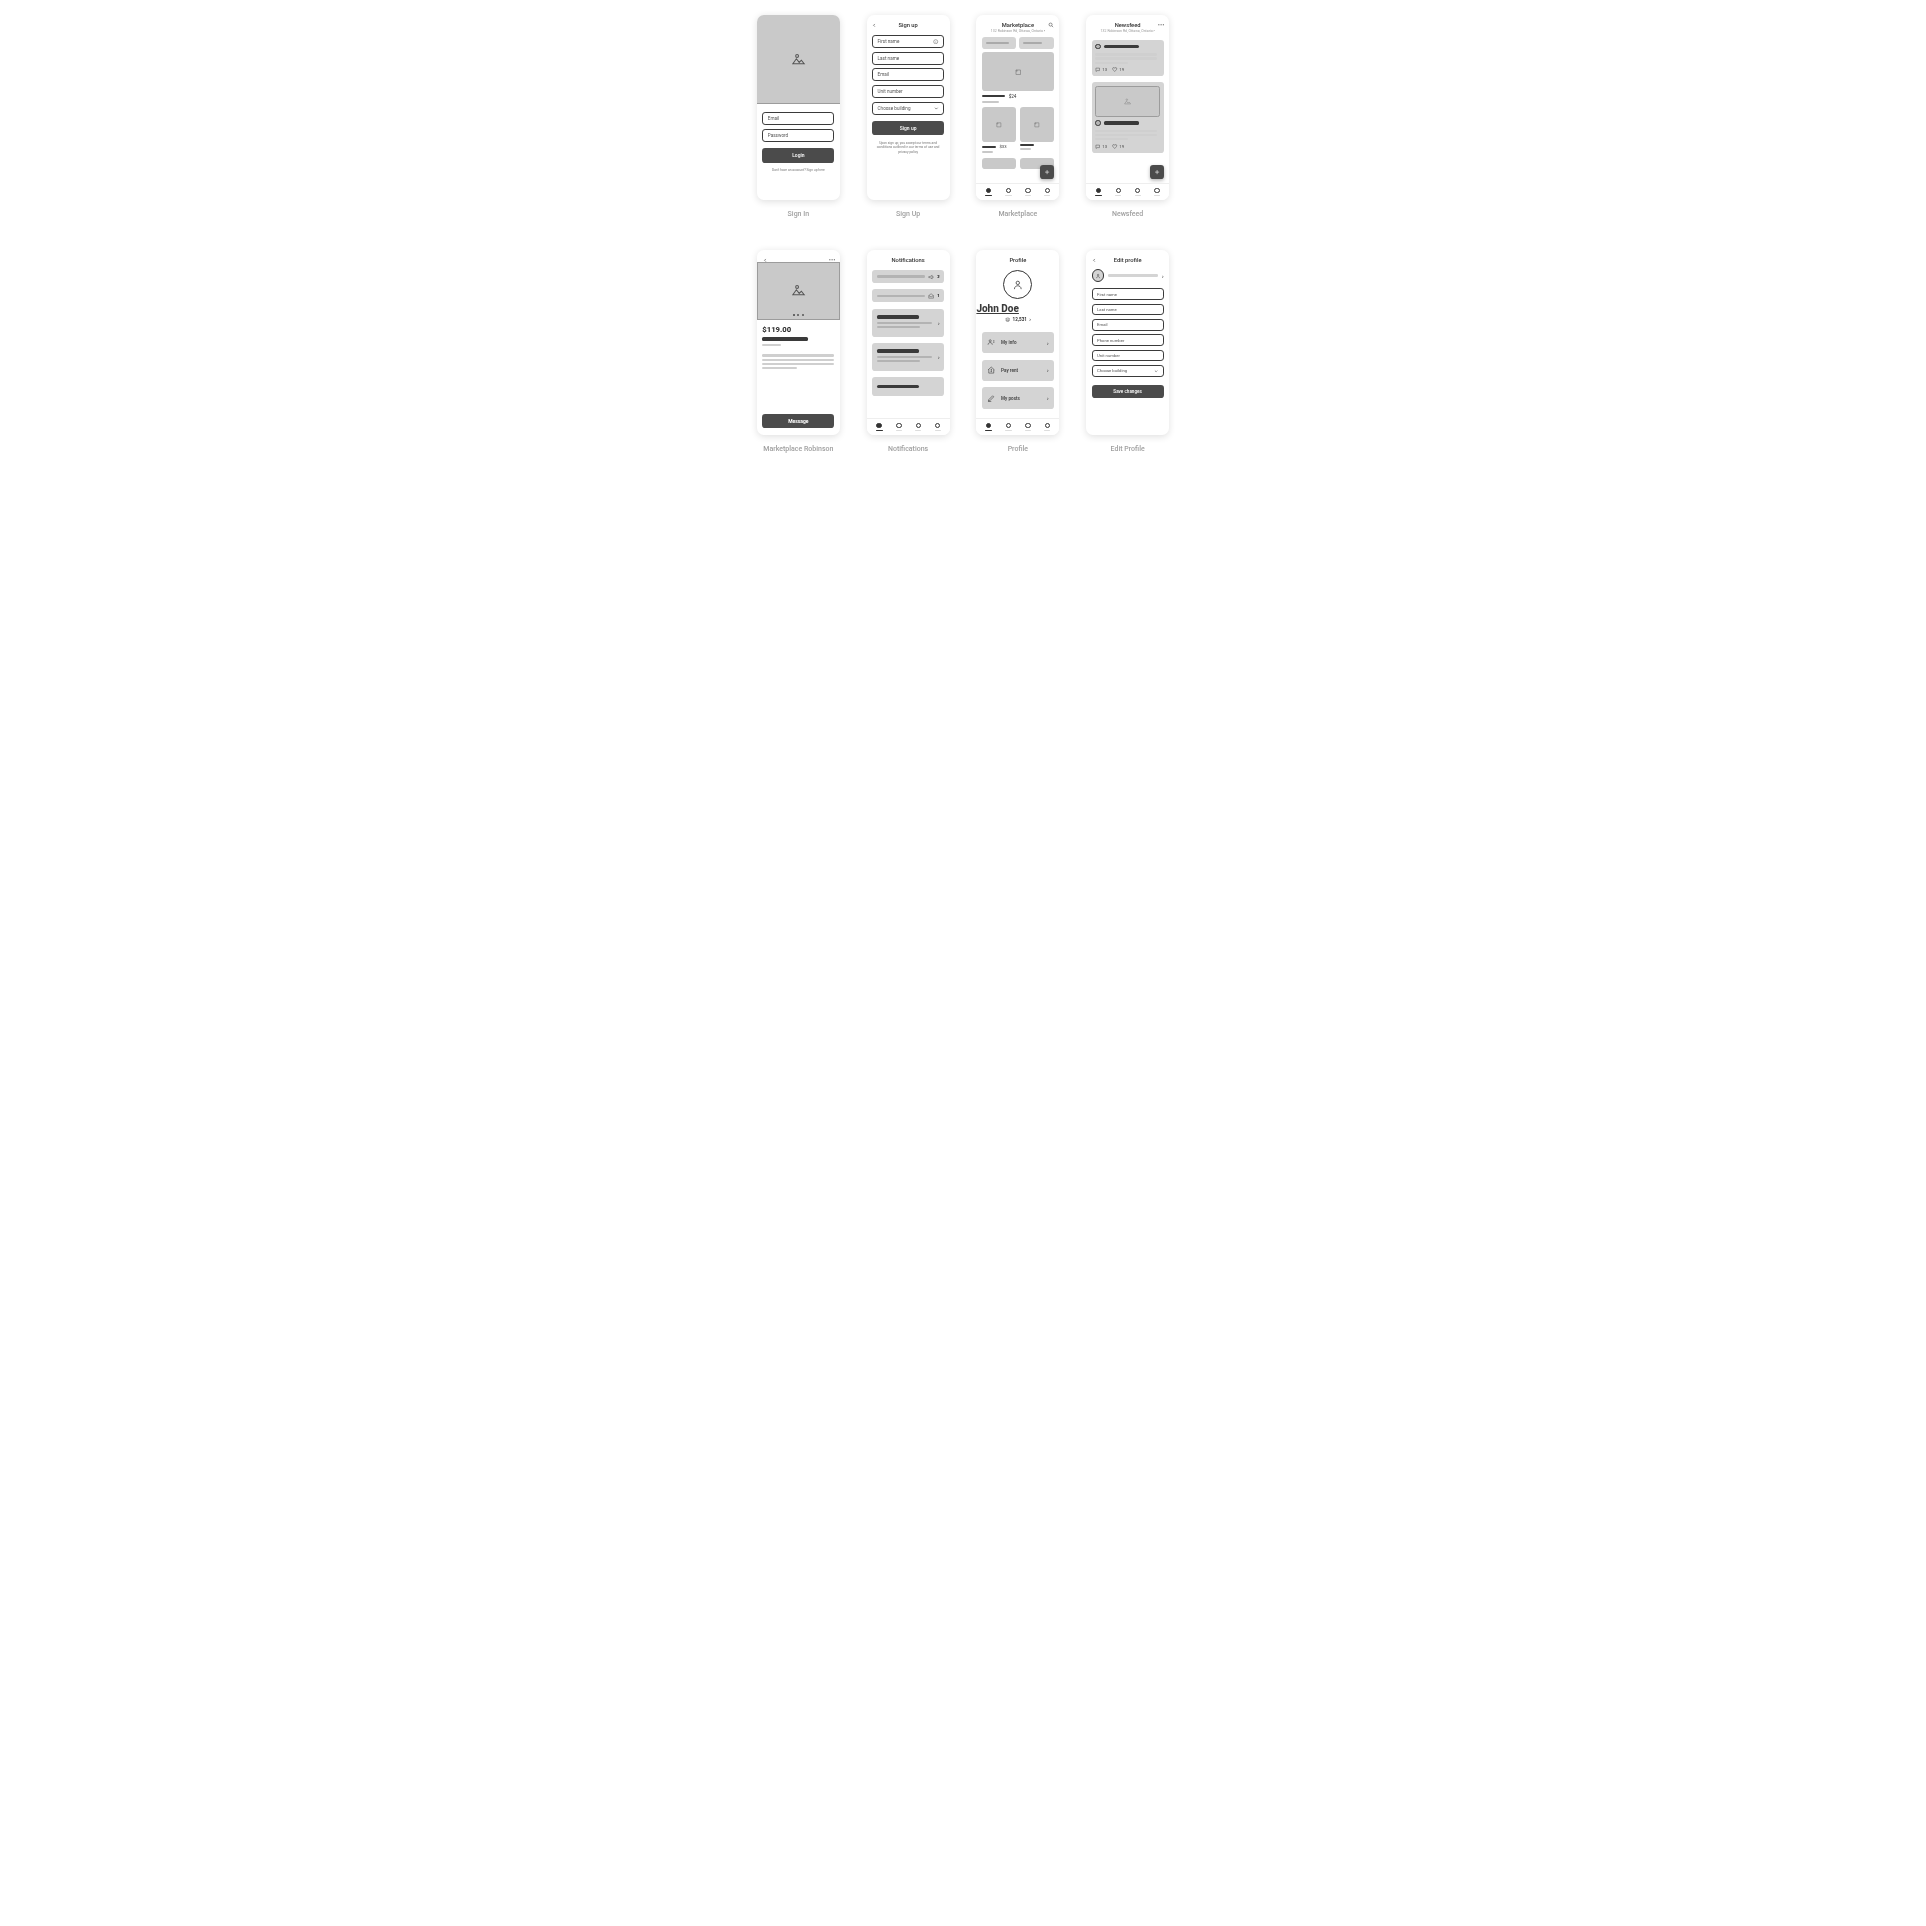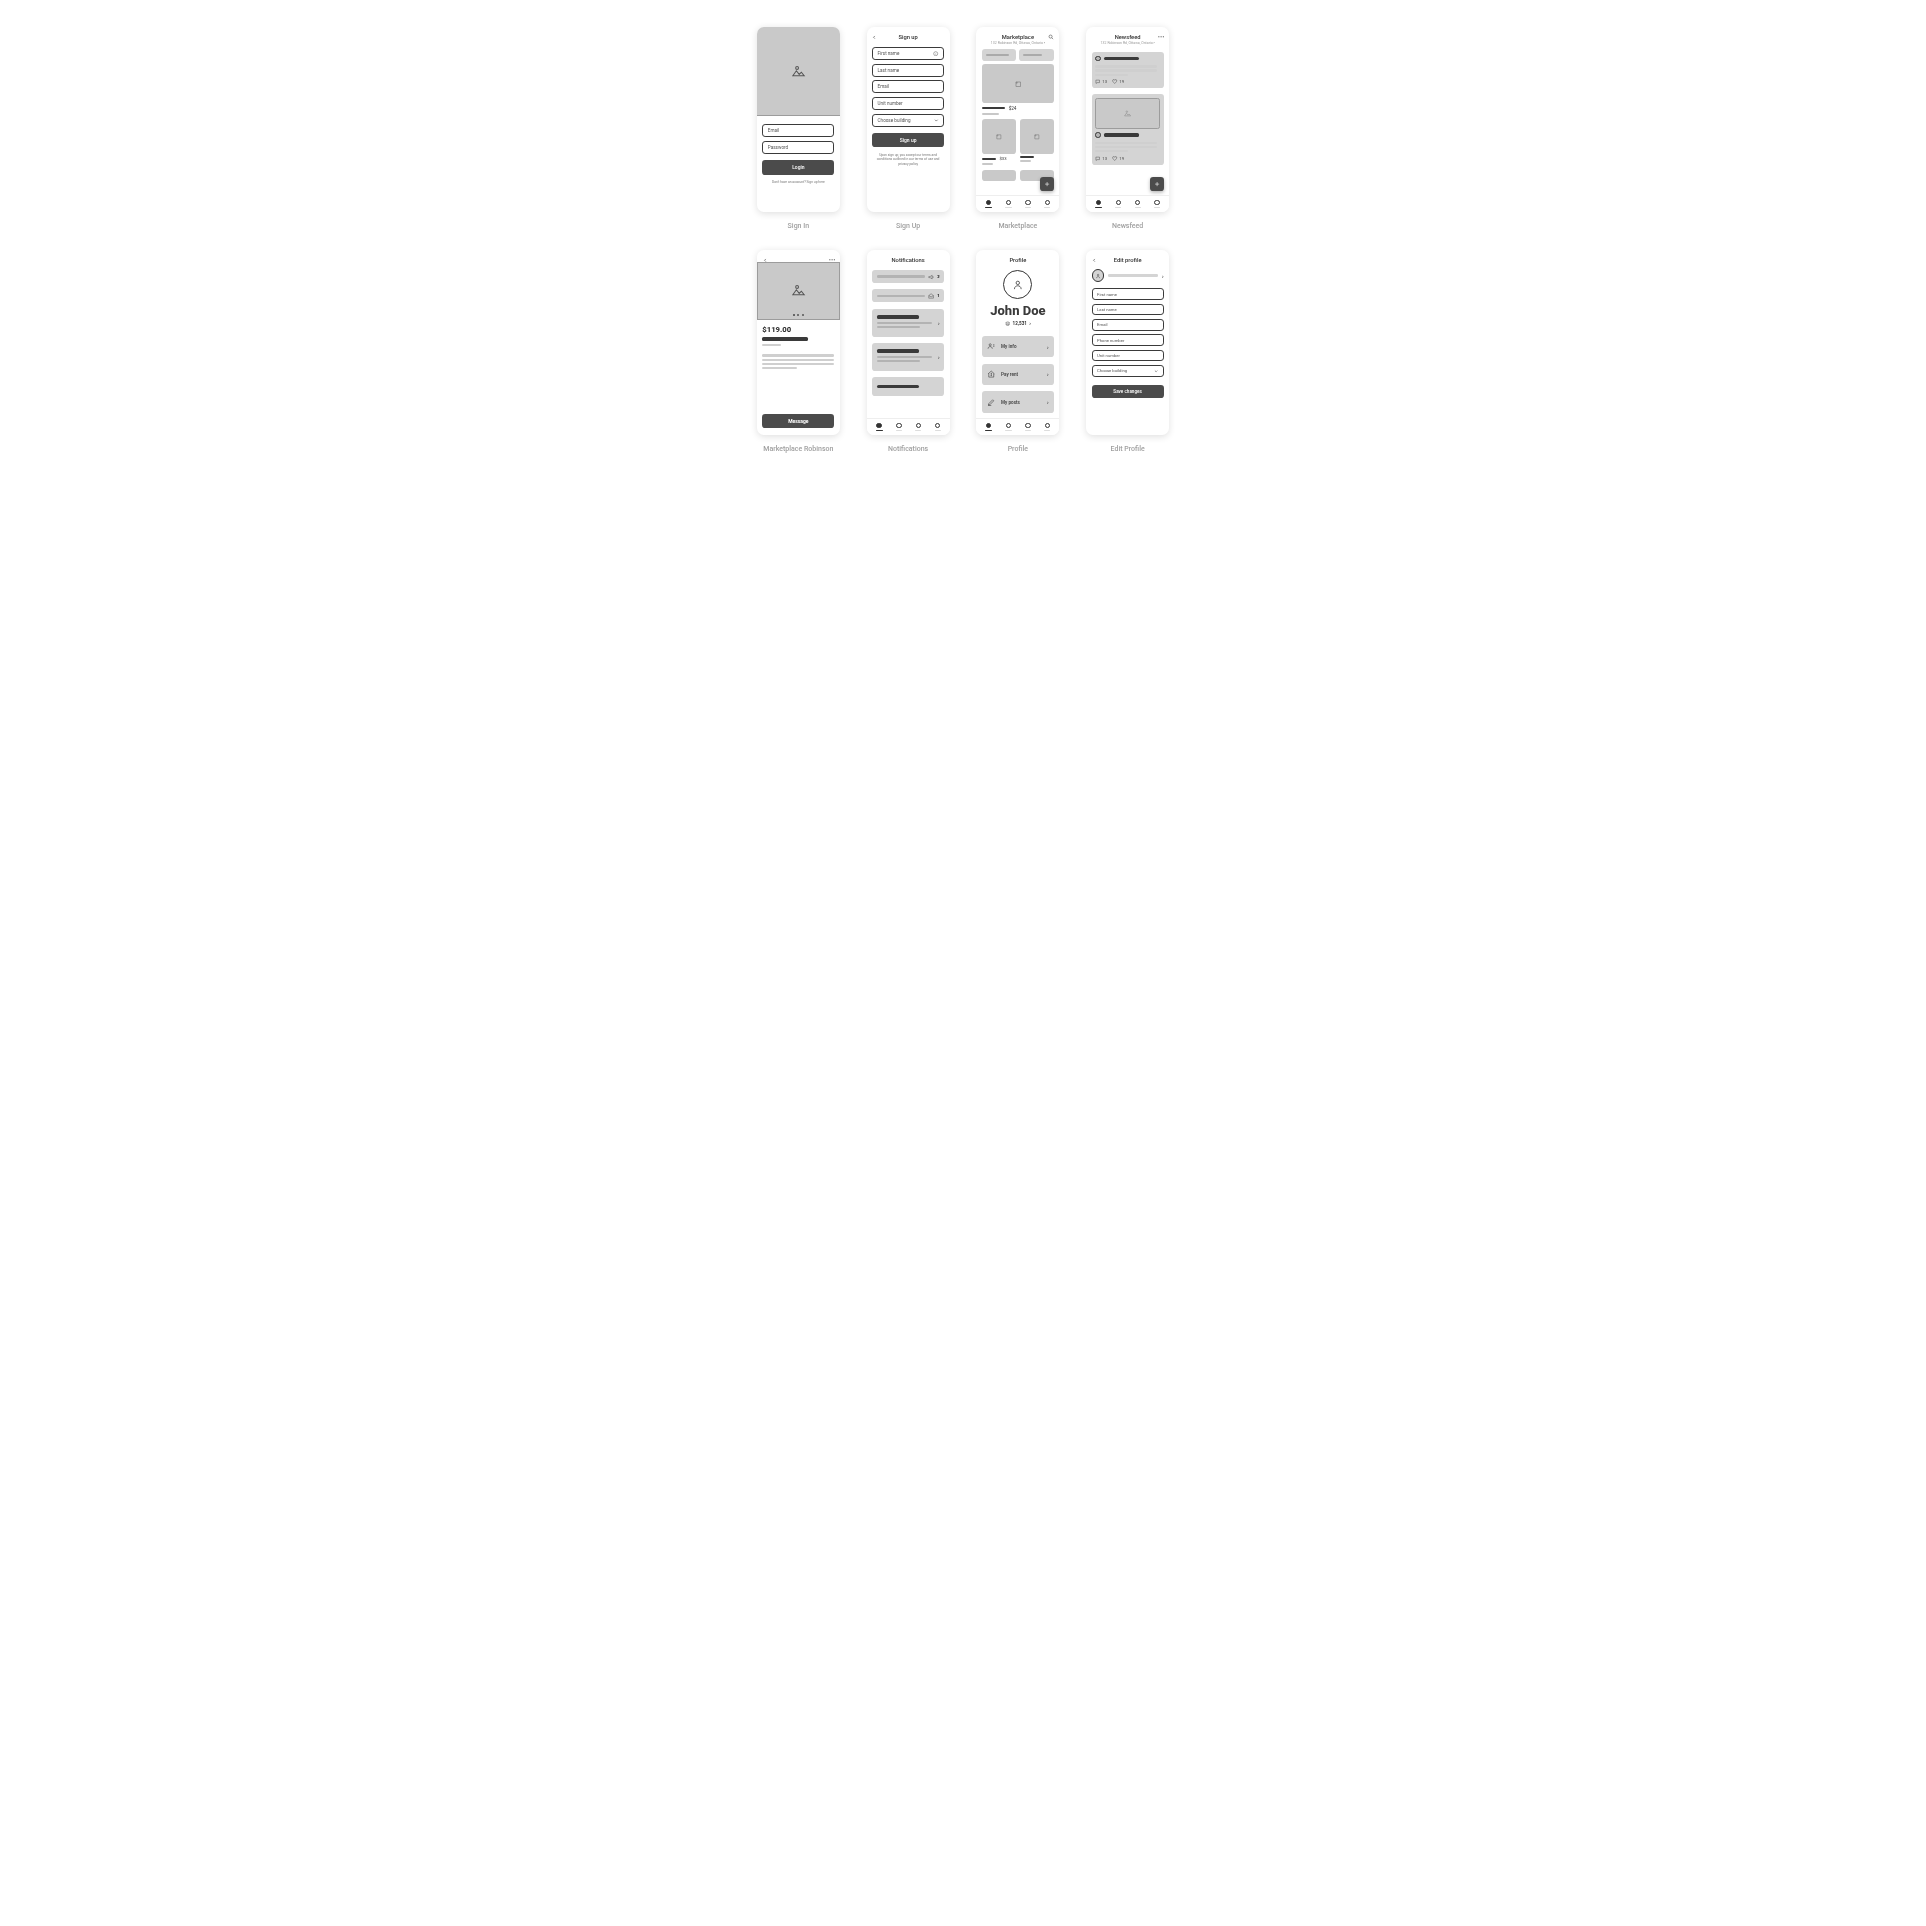--- a/index.html
+++ b/index.html
@@ -4,23 +4,23 @@
 <style>
 * { box-sizing: border-box; margin: 0; padding: 0; }
 body {
   background: #ffffff;
   font-family: -apple-system, BlinkMacSystemFont, "Segoe UI", Roboto, Arial, sans-serif;
   padding: 15.4px 7.7px;
 }
 .grid {
   display: grid;
   grid-template-columns: repeat(4, 1fr);
-  gap: 20px 23px;
+  gap: 32px 23px;
   max-width: 416px;
-  margin: 12px auto;
+  margin: 0 auto;
 }
 .screen-wrap { display: flex; flex-direction: column; align-items: center; }
 .screen {
   width: 83px;
   height: 185px;
   background: #fff;
   border-radius: 7px;
   box-shadow: 0 1.5px 7.7px rgba(0,0,0,0.12);
   overflow: hidden;
   display: flex;
@@ -578,21 +578,21 @@
   <div class="screen">
     <div class="header" style="padding-bottom:1.5px;">
       <span>Profile</span>
     </div>
     <div class="avatar-circle">
       <svg width="11.6" height="11.6" viewBox="0 0 24 24" fill="none" stroke="#333" stroke-width="1.6">
             <circle cx="12" cy="8" r="3.5"></circle>
             <path d="M5 21 C5 16 9 14 12 14 C15 14 19 16 19 21"></path>
           </svg>
     </div>
-    <div style="text-align:center;font-size:13px;font-weight:800;color:#3a3a3a;">John Doe</div>
+    <div style="font-size:10px;font-weight:800;color:#3a3a3a;text-decoration:underline;">John Doe</div>
     <div style="display:flex;justify-content:center;align-items:center;gap:2.3px;margin-top:2.3px;font-size:4.6px;font-weight:700;color:#333;">
       <svg width="5.4" height="5.4" viewBox="0 0 24 24" fill="none" stroke="#333" stroke-width="1.8">
             <ellipse cx="12" cy="7" rx="7" ry="3"></ellipse>
             <path d="M5 7 V13 A7 3 0 0 0 19 13 V7"></path>
             <path d="M5 13 V17 A7 3 0 0 0 19 17 V13"></path>
           </svg>
       <span>12,531</span>
       <span class="chev">›</span>
     </div>
     <div style="height:6.2px"></div>

